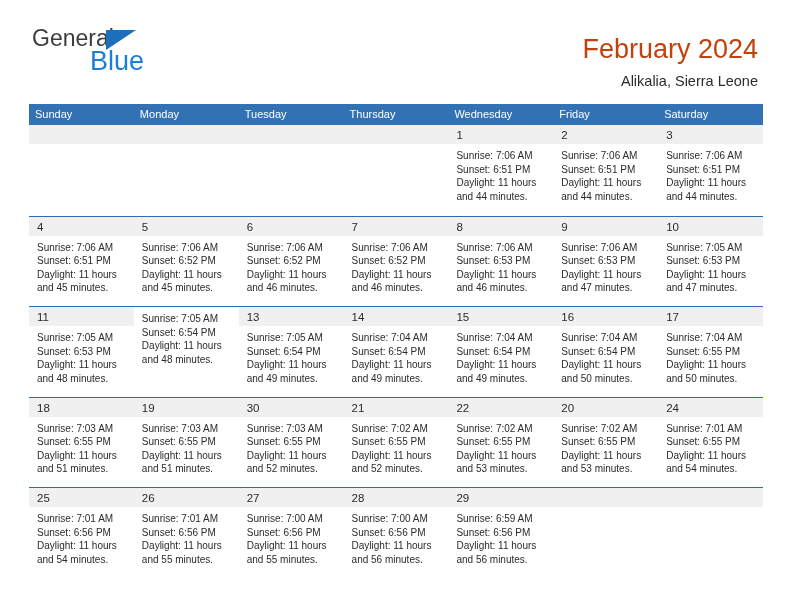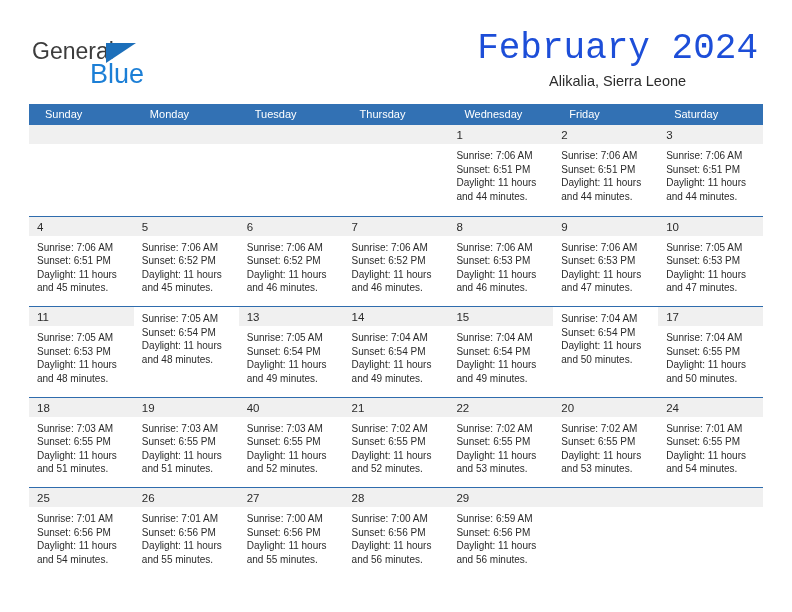--- a/index.html
+++ b/index.html
@@ -25,21 +25,21 @@
   .header {
     position: absolute;
     left: 0;
     top: 0;
     width: 792px;
     height: 104px;
   }
   .brand {
     position: absolute;
     left: 32px;
-    top: 38px;
+    top: 25px;
     width: 230px;
     height: 56px;
   }
   .brand-general {
     position: absolute;
     left: 0;
     top: 0;
     font-size: 23px;
     letter-spacing: 0px;
     color: #3c3c3c;
@@ -65,54 +65,52 @@
     line-height: 24px;
   }
 
   .title-block {
     position: absolute;
     right: 34px;
     top: 32px;
     text-align: right;
   }
   .cal-title {
-    font-size: 36px;
-    color: #1d4ed8;
+    font-size: 27px;
+    color: #c2410c;
     line-height: 34px;
     white-space: nowrap;
-    font-family: Liberation Mono, monospace;
   }
   .cal-subtitle {
     font-size: 14.5px;
     color: #2c2c2c;
     line-height: 22px;
     margin-top: 4px;
     white-space: nowrap;
-    text-align: center;
   }
 
   
   .calendar {
     position: absolute;
     left: 29px;
     top: 104px;
     width: 734px;
   }
   .dow-row {
     display: flex;
     width: 734px;
     height: 21px;
     background: #3271b4;
   }
   .dow-cell {
     flex: 1 1 0;
     color: #ffffff;
     font-size: 11px;
     line-height: 21px;
-    padding-left: 16px;
+    padding-left: 6px;
     box-sizing: border-box;
     white-space: nowrap;
     overflow: hidden;
   }
 
   .week-row {
     display: flex;
     width: 734px;
     height: 90.5px;
     border-top: 1.5px solid #2f6cad;
@@ -333,20 +331,21 @@
           <div class="day-cell">
             <div class="datestrip"><span class="daynum">15</span></div>
             <div class="day-body">
               <div>Sunrise: 7:04 AM</div>
               <div>Sunset: 6:54 PM</div>
               <div>Daylight: 11 hours</div>
               <div>and 49 minutes.</div>
             </div>
           </div>
           <div class="day-cell">
+            <div class="datestrip"><span class="daynum">16</span></div>
             <div class="day-body">
               <div>Sunrise: 7:04 AM</div>
               <div>Sunset: 6:54 PM</div>
               <div>Daylight: 11 hours</div>
               <div>and 50 minutes.</div>
             </div>
           </div>
           <div class="day-cell">
             <div class="datestrip"><span class="daynum">17</span></div>
             <div class="day-body">
@@ -370,21 +369,21 @@
           <div class="day-cell">
             <div class="datestrip"><span class="daynum">19</span></div>
             <div class="day-body">
               <div>Sunrise: 7:03 AM</div>
               <div>Sunset: 6:55 PM</div>
               <div>Daylight: 11 hours</div>
               <div>and 51 minutes.</div>
             </div>
           </div>
           <div class="day-cell">
-            <div class="datestrip"><span class="daynum">40</span></div>
+            <div class="datestrip"><span class="daynum">30</span></div>
             <div class="day-body">
               <div>Sunrise: 7:03 AM</div>
               <div>Sunset: 6:55 PM</div>
               <div>Daylight: 11 hours</div>
               <div>and 52 minutes.</div>
             </div>
           </div>
           <div class="day-cell">
             <div class="datestrip"><span class="daynum">21</span></div>
             <div class="day-body">

